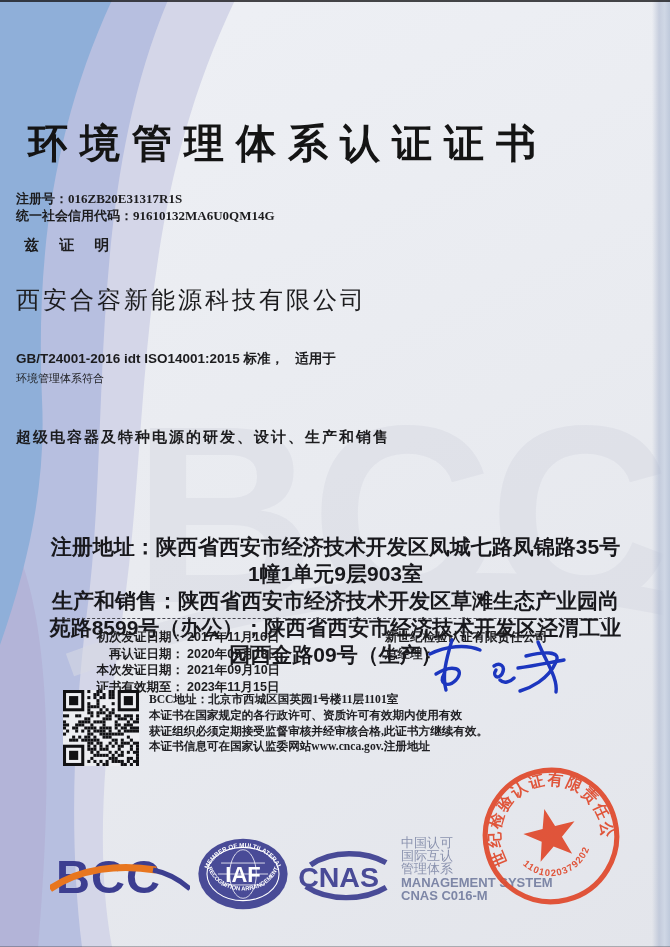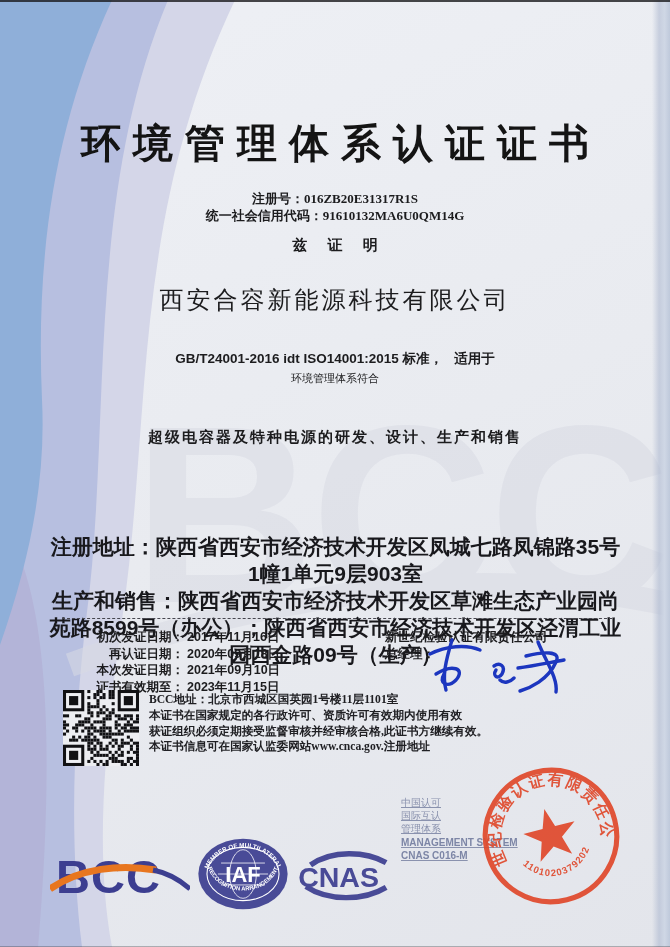--- a/index.html
+++ b/index.html
@@ -1,20 +1,20 @@
 <!DOCTYPE html>
 <html><head>
 <meta charset="utf-8">
 <style>
   html,body{margin:0;padding:0;background:#555;}
   .page{position:relative;width:670px;height:947px;overflow:hidden;margin:0 auto;
         background:linear-gradient(155deg,#eef0f5 0%,#e9ebf0 50%,#e3e5eb 100%);
         font-family:"Liberation Sans",sans-serif;color:#1c1c1e;}
   .abs{position:absolute;}
-  .centered{left:0;right:0;text-align:center;}
+  .centered{left:16px;right:0;}
   .bg-svg{position:absolute;left:0;top:0;z-index:0;}
   .content{position:absolute;inset:0;z-index:2;}
   .title{top:116px;font-family:"DejaVu Serif",serif;font-size:40px;font-weight:600;
          letter-spacing:12px;text-indent:12px;color:#141414;}
   .reg-line{top:190px;font-family:"Liberation Serif",serif;font-size:13px;font-weight:700;}
   .credit-line{top:207px;font-family:"Liberation Serif",serif;font-size:13px;font-weight:700;}
   .certify{top:236px;font-size:15px;font-weight:700;letter-spacing:8px;text-indent:8px;}
   .company{top:268px;font-family:"DejaVu Serif",serif;font-size:24px;font-weight:500;letter-spacing:3px;margin-top:16px;}
   .sys{top:331px;font-size:11px;font-weight:400;margin-top:40px;}
   .std{top:350px;font-size:13.5px;font-weight:700;white-space:pre-wrap;}
@@ -29,21 +29,21 @@
   .dval{margin-left:3px;white-space:nowrap;}
   .issuer{top:629px;left:385px;font-size:12.5px;font-weight:700;line-height:17px;}
   .signature{left:410px;top:634px;z-index:3;}
   .qr{left:63px;top:690px;}
   .fineprint{left:142px;top:692px;font-family:"Liberation Serif",serif;font-size:11.6px;
              line-height:15.8px;font-weight:600;color:#202024;margin-left:7px;}
   .fineprint div{white-space:nowrap;}
   .logo-bcc{left:50px;top:844px;}
   .logo-iaf{left:196px;top:836px;}
   .logo-cnas{left:292px;top:844px;}
-  .caption{left:401px;top:796px;font-size:10px;line-height:13.2px;color:#8a92ae;text-decoration:underline;}
+  .caption{left:401px;top:836px;font-size:13px;line-height:13.2px;color:#8a92ae;}
   .caption .en{font-weight:700;color:#7d86a6;}
   .stamp{left:478px;top:763px;transform:rotate(-14deg);opacity:.93;z-index:4;}
   .edge-right{right:0;top:0;width:18px;height:947px;z-index:5;
               background:linear-gradient(90deg,rgba(170,182,205,0) 0%,rgba(168,180,205,.55) 40%,#cfd7e5 70%,#bfc9db 100%);}
   .edge-top{left:0;top:0;width:670px;height:2px;background:rgba(25,25,28,.8);z-index:6;}
   .edge-bottom{left:0;bottom:0;width:670px;height:1px;background:rgba(60,60,66,.35);z-index:6;}
 </style>
 </head>
 <body>
 

